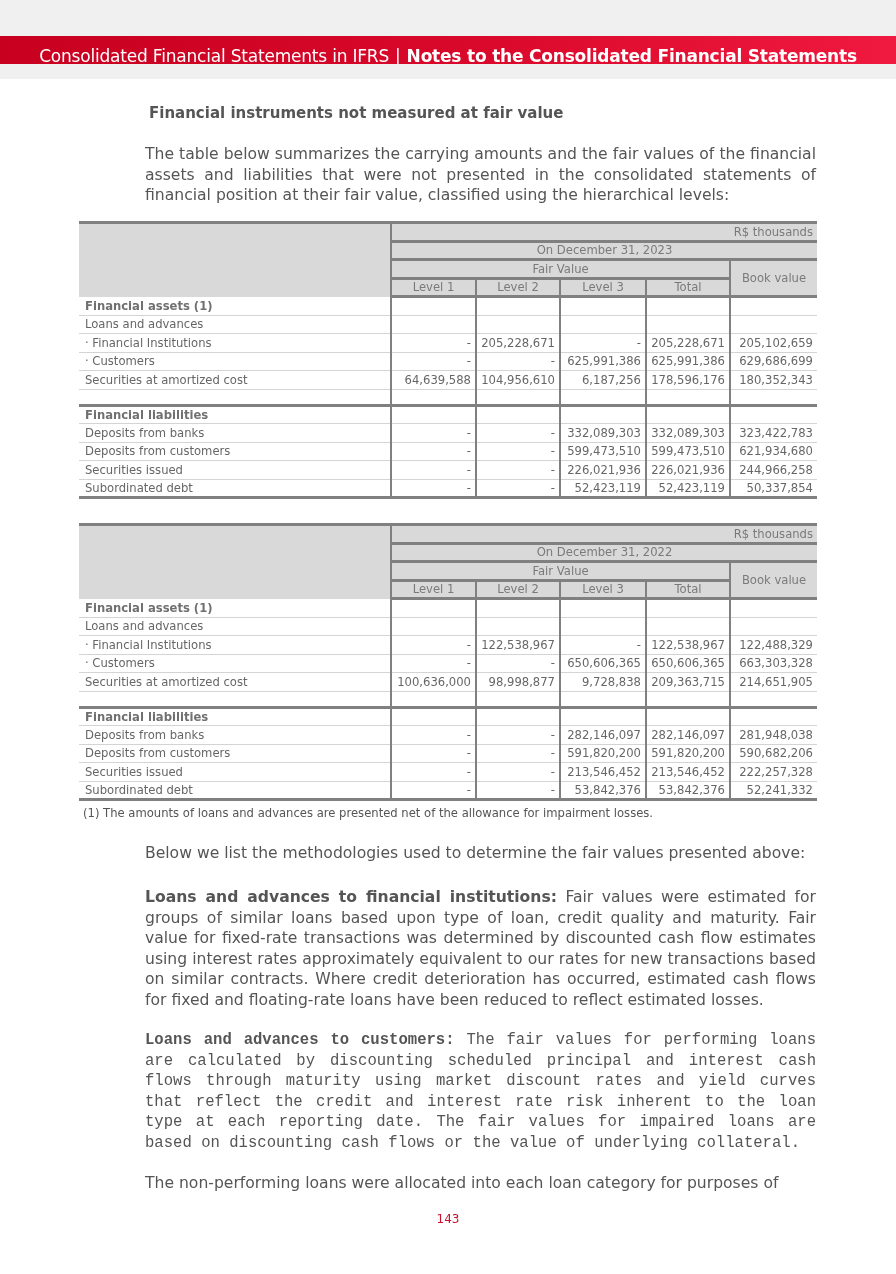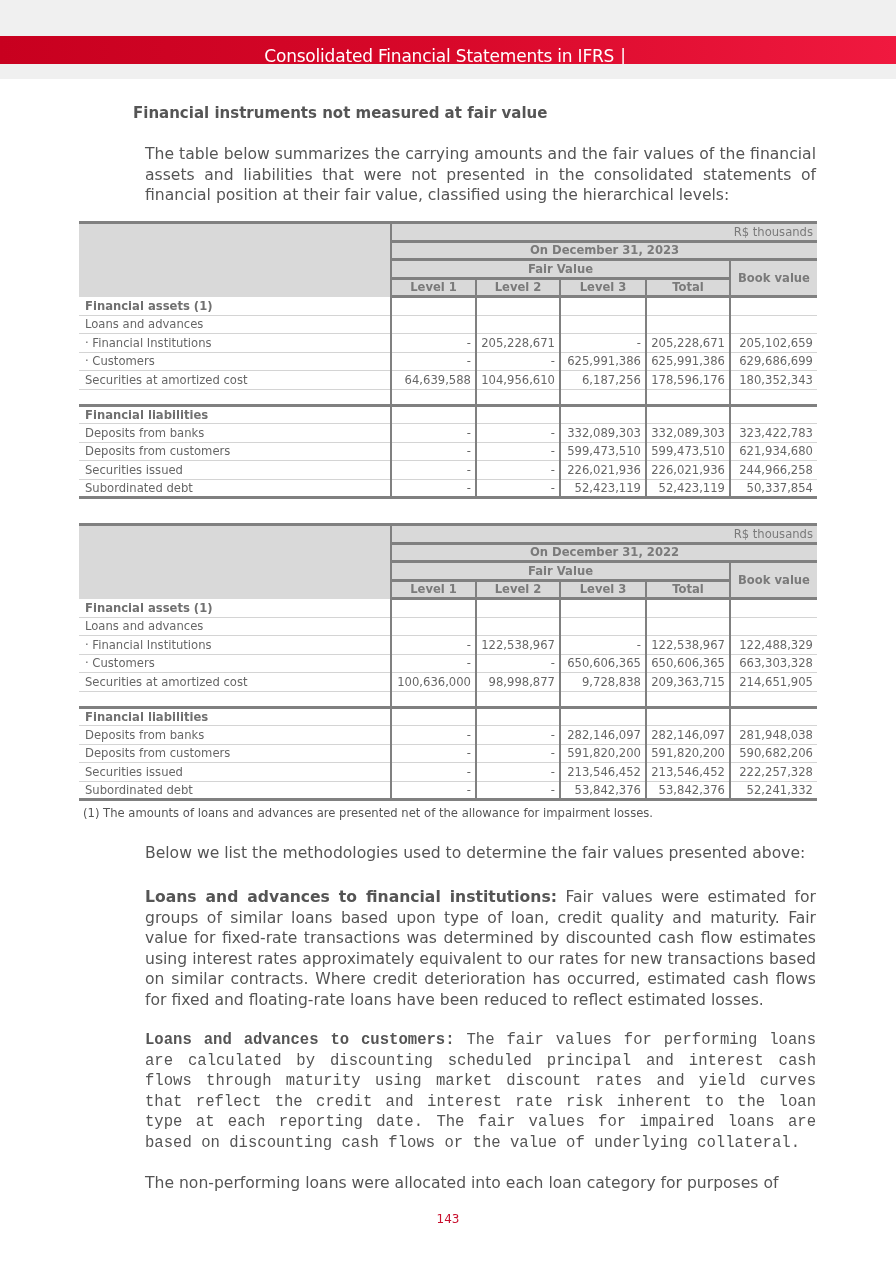--- a/index.html
+++ b/index.html
@@ -11,41 +11,41 @@
     position: absolute; left: 0; top: 36px; width: 896px; height: 40px;
     background: linear-gradient(90deg, #c8001f 0%, #d8082a 50%, #f0193f 100%);
     color: #ffffff; display: flex; align-items: center; justify-content: center;
     font-size: 17px; white-space: nowrap; letter-spacing: -0.2px;
   }
   .header-bar .sep { margin: 0 6px; }
   .header-bar .bold { font-weight: bold; }
   .sub-band { position: absolute; left: 0; top: 64px; width: 896px; height: 15px; background: #f0f0f0; }
 
   .section-title {
-    position: absolute; left: 133px; top: 104px; font-size: 15px; font-weight: bold; color: #555;
+    position: absolute; left: 149px; top: 104px; font-size: 15px; font-weight: bold; color: #555;
   }
   .intro {
     position: absolute; left: 145px; top: 144px; width: 671px; font-size: 15.6px; line-height: 20.5px;
     text-align: justify; color: #555;
   }
 
   table.fv {
     position: absolute; left: 79px; width: 738px; border-collapse: collapse;
     font-size: 11.6px; color: #666; table-layout: fixed;
   }
   table.fv col.c0 { width: 312px; }
   table.fv col.c1 { width: 85px; }
   table.fv col.c2 { width: 84px; }
   table.fv col.c3 { width: 86px; }
   table.fv col.c4 { width: 84px; }
   table.fv col.c5 { width: 87px; }
 
   table.fv td, table.fv th { height: 18.5px; padding: 0 4px; white-space: nowrap; overflow: hidden; }
   table.fv thead tr.top th { border-top: 3px solid #808080; }
-  table.fv thead th { background: #d9d9d9; font-weight: bold; color: #7a7a7a; text-align: center; }
+  table.fv thead th { background: #d9d9d9; font-weight: normal; color: #7a7a7a; text-align: center; }
   table.fv thead th.blank { border-right: 2px solid #808080; }
   table.fv thead th.unit { text-align: right; font-weight: normal; color: #7a7a7a; margin-left: 43px; }
   table.fv thead tr.r1 th.unit, table.fv thead tr.r2 th, table.fv thead tr.r3 th.fairv { border-bottom: 3px solid #808080; }
   table.fv thead tr.r4 th { border-bottom: 3px solid #808080; }
   table.fv thead th.book { border-left: 2px solid #808080; border-bottom: 3px solid #808080; }
   table.fv thead tr.r4 th.lvl { border-right: 2px solid #808080; margin-top: 20px; }
 
   table.fv tbody td { border-bottom: 1px solid #d4d4d4; }
   table.fv tbody td.num { text-align: right; border-left: 2px solid #808080; }
   table.fv tbody td.lbl { text-align: left; padding-left: 6px; }
@@ -60,20 +60,21 @@
   .para b { color: #555; }
   .page-num { position: absolute; left: 0; width: 896px; top: 1212px; text-align: center; font-size: 12px; color: #c8102e; }
 </style>
 </head>
 <body>
 
 <div class="top-band"></div>
 <div class="header-bar">
   <span>Consolidated Financial Statements in IFRS</span>
   <span class="sep">|</span>
+  <span class="bold">Notes to the Consolidated Financial Statements</span>
 </div>
 <div class="sub-band"></div>
 
 <div class="section-title">Financial instruments not measured at fair value</div>
 <div class="intro">The table below summarizes the carrying amounts and the fair values of the financial assets and liabilities that were not presented in the consolidated statements of financial position at their fair value, classified using the hierarchical levels:</div>
 
 <table class="fv" id="t0" style="top:221px;">
   <colgroup>
       <col class="c0">
       <col class="c1">

